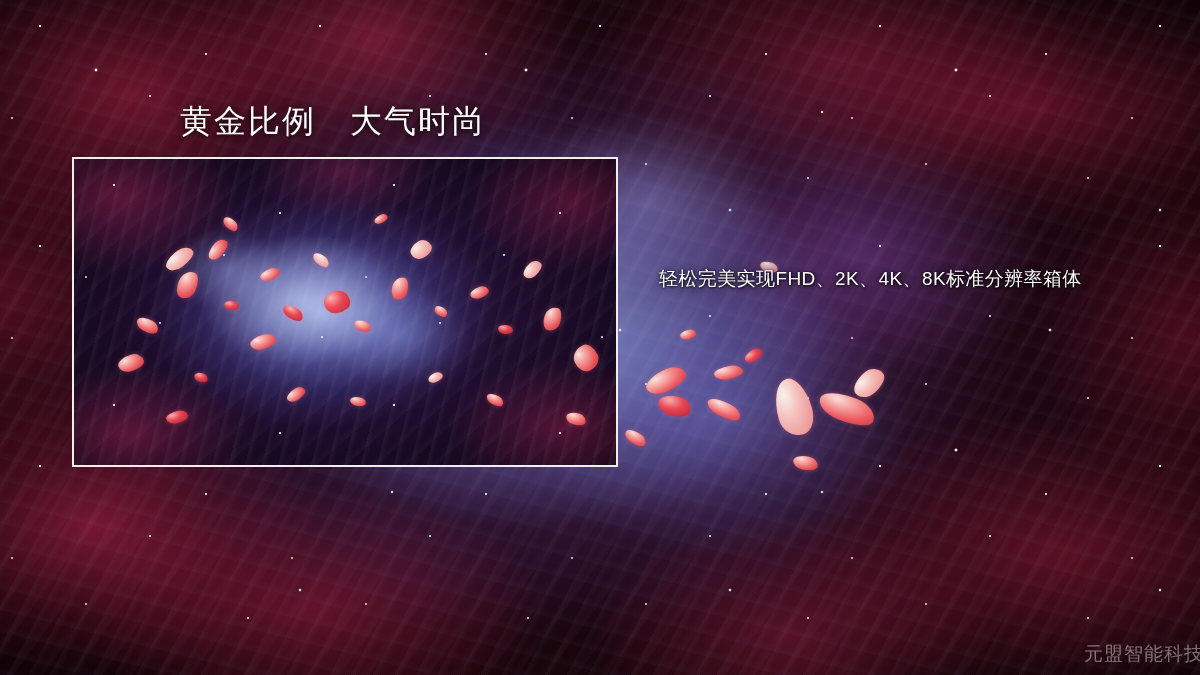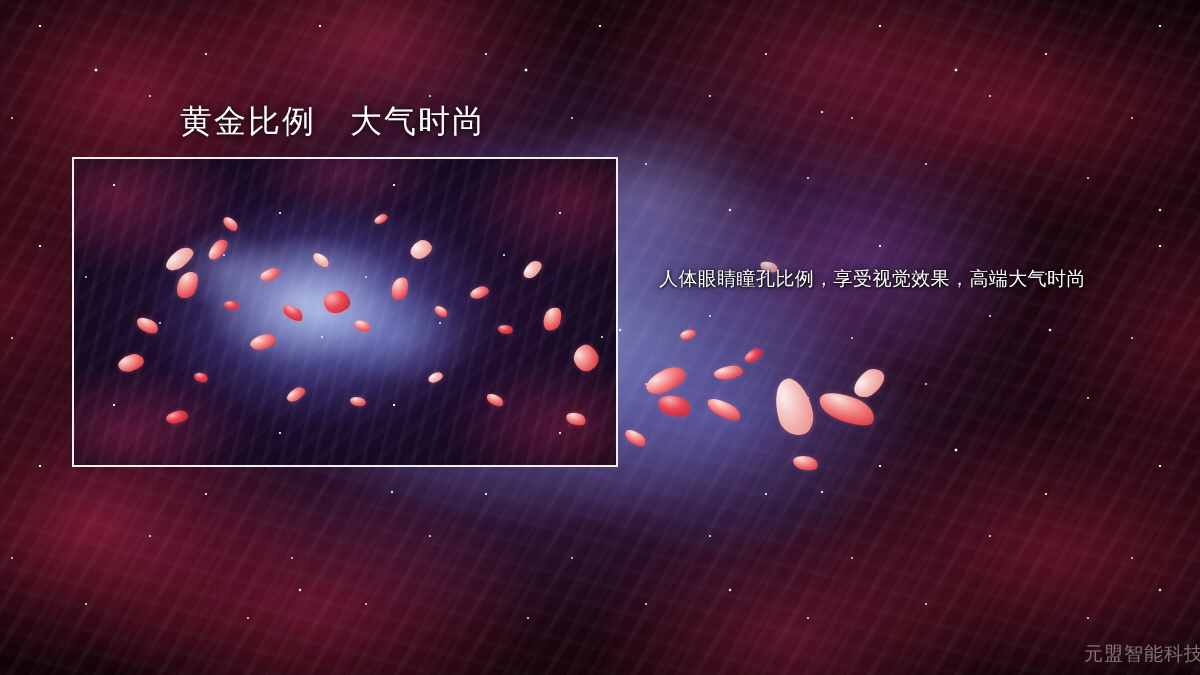--- a/index.html
+++ b/index.html
@@ -312,18 +312,18 @@
       <div class="petal deep" style="left:92px;  top:252px; width:22px; height:12px; transform:rotate(-12deg);"></div>
       <div class="petal" style="left:492px; top:254px; width:20px; height:12px; transform:rotate(16deg);"></div>
       <div class="petal" style="left:148px; top:60px;  width:17px; height:10px; transform:rotate(44deg);"></div>
       <div class="petal" style="left:300px; top:56px;  width:14px; height:8px;  transform:rotate(-26deg);"></div>
     </div>
   </div>
 
   <div id="slide-title">黄金比例　大气时尚</div>
 
   <div id="body-text">
-    <div class="line">人体眼睛瞳孔比例，享受视觉效果，高端大气时尚</div>
+    <div class="line">轻松完美实现FHD、2K、4K、8K标准分辨率箱体</div>
   </div>
 
   <div id="watermark">元盟智能科技</div>
 
 </div>
 
 </body></html>

